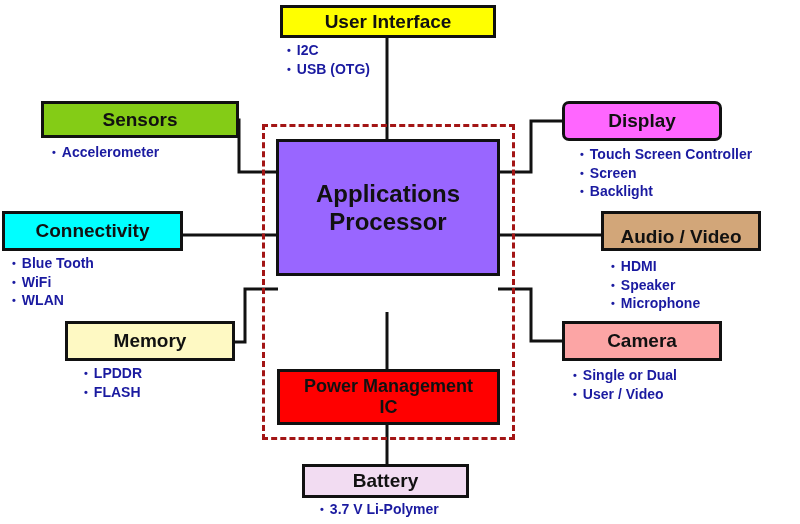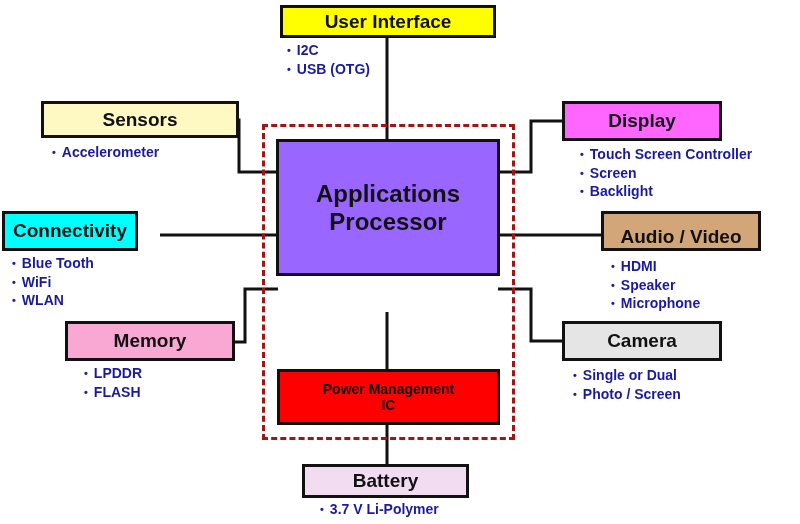--- a/index.html
+++ b/index.html
@@ -44,83 +44,83 @@
 
 <div class="dash" style="left:262px; top:124px; width:253px; height:316px;"></div>
 
 <div class="box" style="left:276px; top:139px; width:224px; height:137px; background:#9966ff; font-size:24px;">
   <div class="lbl">
     <div>Applications</div>
     <div>Processor</div>
   </div>
 </div>
 
-<div class="box" style="left:277px; top:369px; width:223px; height:56px; background:#ff0000; font-size:14px;">
+<div class="box" style="left:277px; top:369px; width:223px; height:56px; background:#ff0000; font-size:18px;">
   <div class="lbl">
     <div>Power Management</div>
     <div>IC</div>
   </div>
 </div>
 
 <div class="box small" style="left:280px; top:5px; width:216px; height:33px; background:#ffff00;">
   <span>User Interface</span>
 </div>
 <ul class="bullets" style="left:287px; top:41px;">
   <li>I2C</li>
   <li>USB (OTG)</li>
 </ul>
 
-<div class="box small" style="left:41px; top:101px; width:198px; height:37px; background:#fef9c3;">
+<div class="box small" style="left:41px; top:101px; width:198px; height:37px; background:#84cc16;">
   <span>Sensors</span>
 </div>
 <ul class="bullets" style="left:52px; top:143px;">
   <li>Accelerometer</li>
 </ul>
 
-<div class="box small" style="left:2px; top:211px; width:136px; height:40px; background:#00ffff;">
+<div class="box small" style="left:2px; top:211px; width:181px; height:40px; background:#00ffff;">
   <span>Connectivity</span>
 </div>
 <ul class="bullets" style="left:12px; top:254px;">
   <li>Blue Tooth</li>
   <li>WiFi</li>
   <li>WLAN</li>
 </ul>
 
-<div class="box small" style="left:65px; top:321px; width:170px; height:40px; background:#f9a8d4;">
+<div class="box small" style="left:65px; top:321px; width:170px; height:40px; background:#fef9c3;">
   <span>Memory</span>
 </div>
 <ul class="bullets" style="left:84px; top:364px;">
   <li>LPDDR</li>
   <li>FLASH</li>
 </ul>
 
-<div class="box small" style="left:562px; top:101px; width:160px; height:40px; background:#ff66ff;">
+<div class="box small" style="left:562px; top:101px; width:160px; height:40px; background:#ff66ff;border-radius:7px;">
   <span>Display</span>
 </div>
 <ul class="bullets" style="left:580px; top:145px;">
   <li>Touch Screen Controller</li>
   <li>Screen</li>
   <li>Backlight</li>
 </ul>
 
 <div class="box small" style="left:601px; top:211px; width:160px; height:40px; background:#d2a679;align-items:flex-end;">
   <span>Audio / Video</span>
 </div>
 <ul class="bullets" style="left:611px; top:257px;">
   <li>HDMI</li>
   <li>Speaker</li>
   <li>Microphone</li>
 </ul>
 
-<div class="box small" style="left:562px; top:321px; width:160px; height:40px; background:#e5e5e5;">
+<div class="box small" style="left:562px; top:321px; width:160px; height:40px; background:#fca5a5;">
   <span>Camera</span>
 </div>
 <ul class="bullets" style="left:573px; top:366px;">
   <li>Single or Dual</li>
-  <li>Photo / Screen</li>
+  <li>User / Video</li>
 </ul>
 
 <div class="box small" style="left:302px; top:464px; width:167px; height:34px; background:#f2dcf2;">
   <span>Battery</span>
 </div>
 <ul class="bullets" style="left:320px; top:500px;">
   <li>3.7 V Li-Polymer</li>
 </ul>
 
 </body></html>

